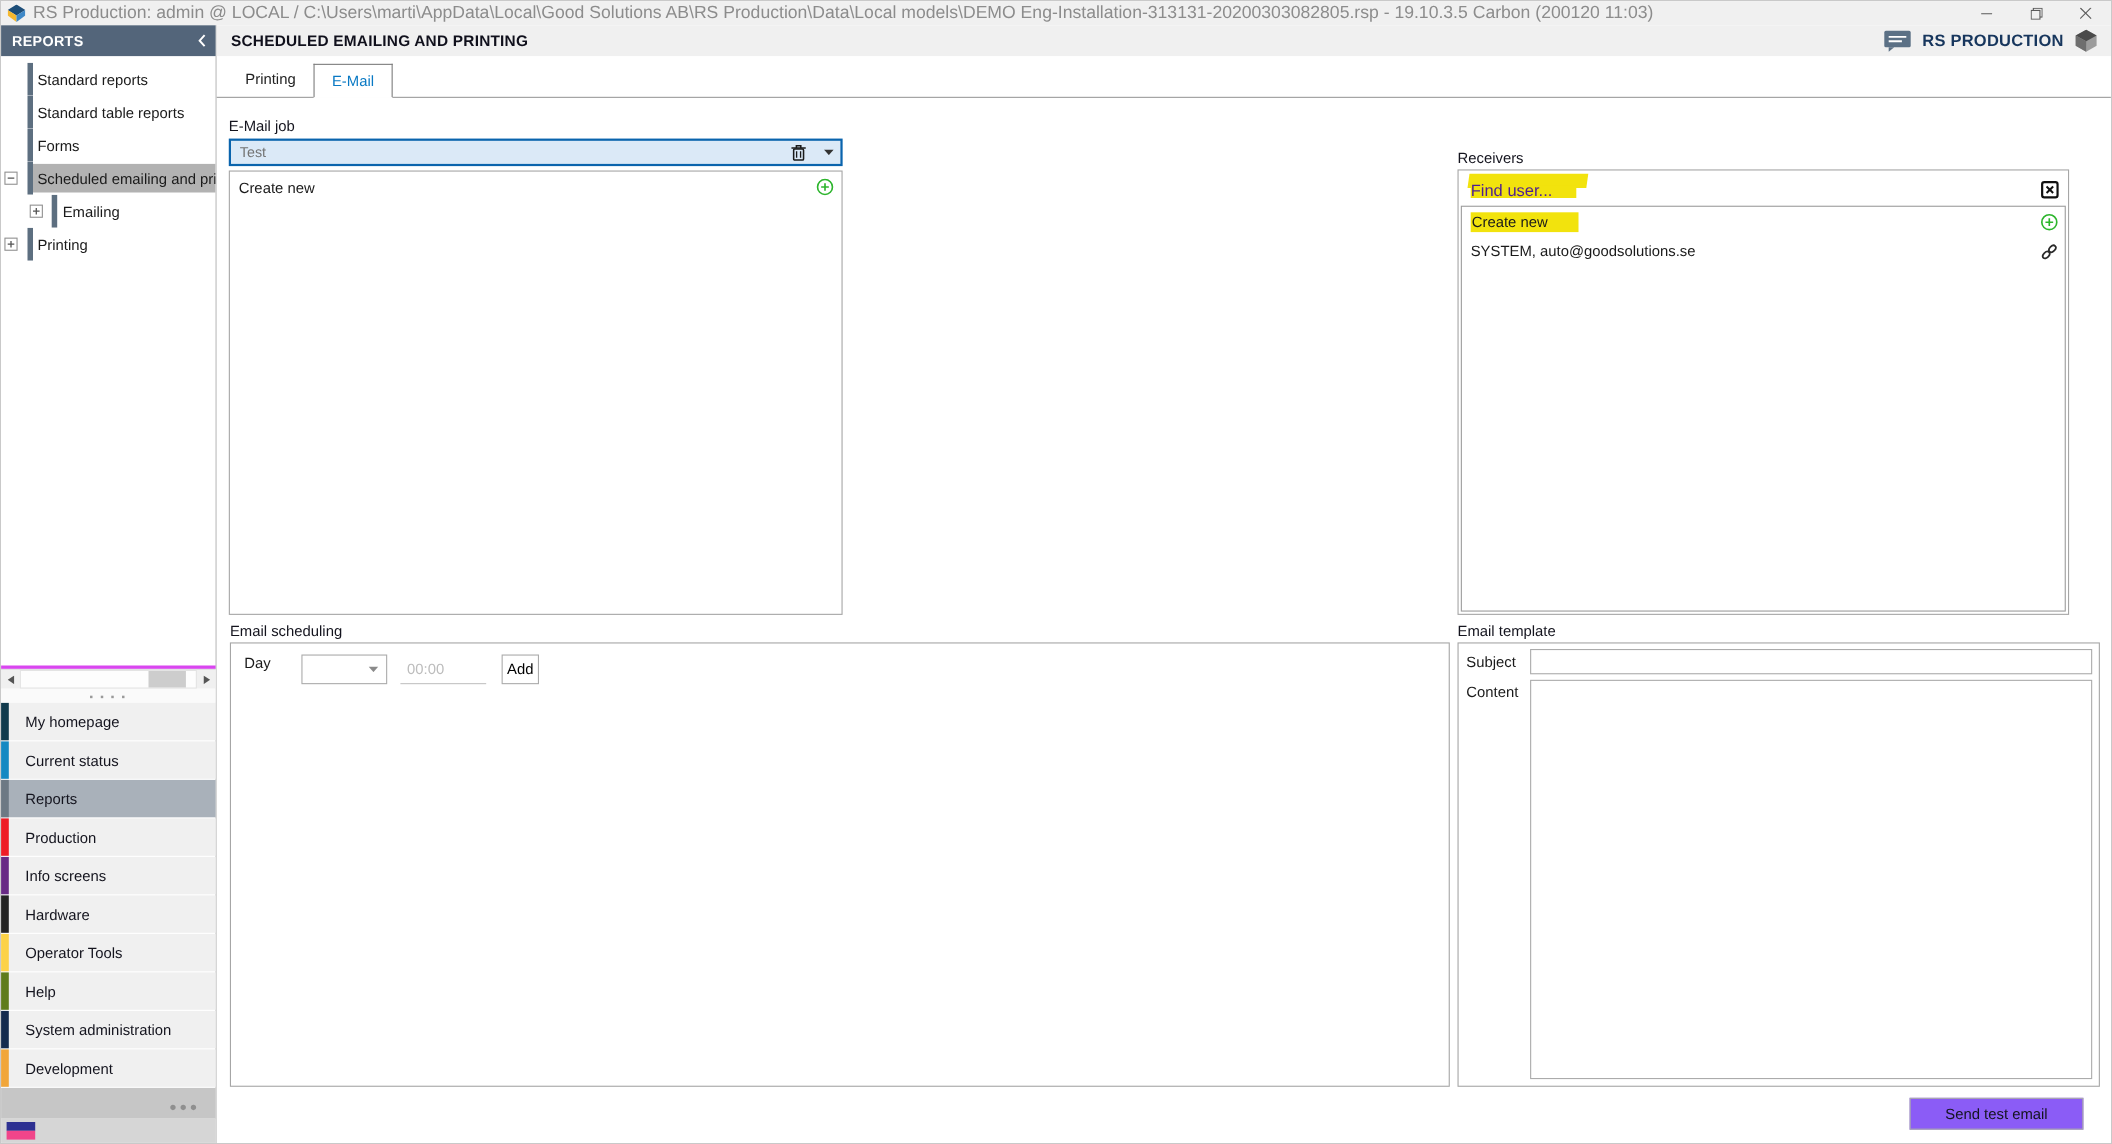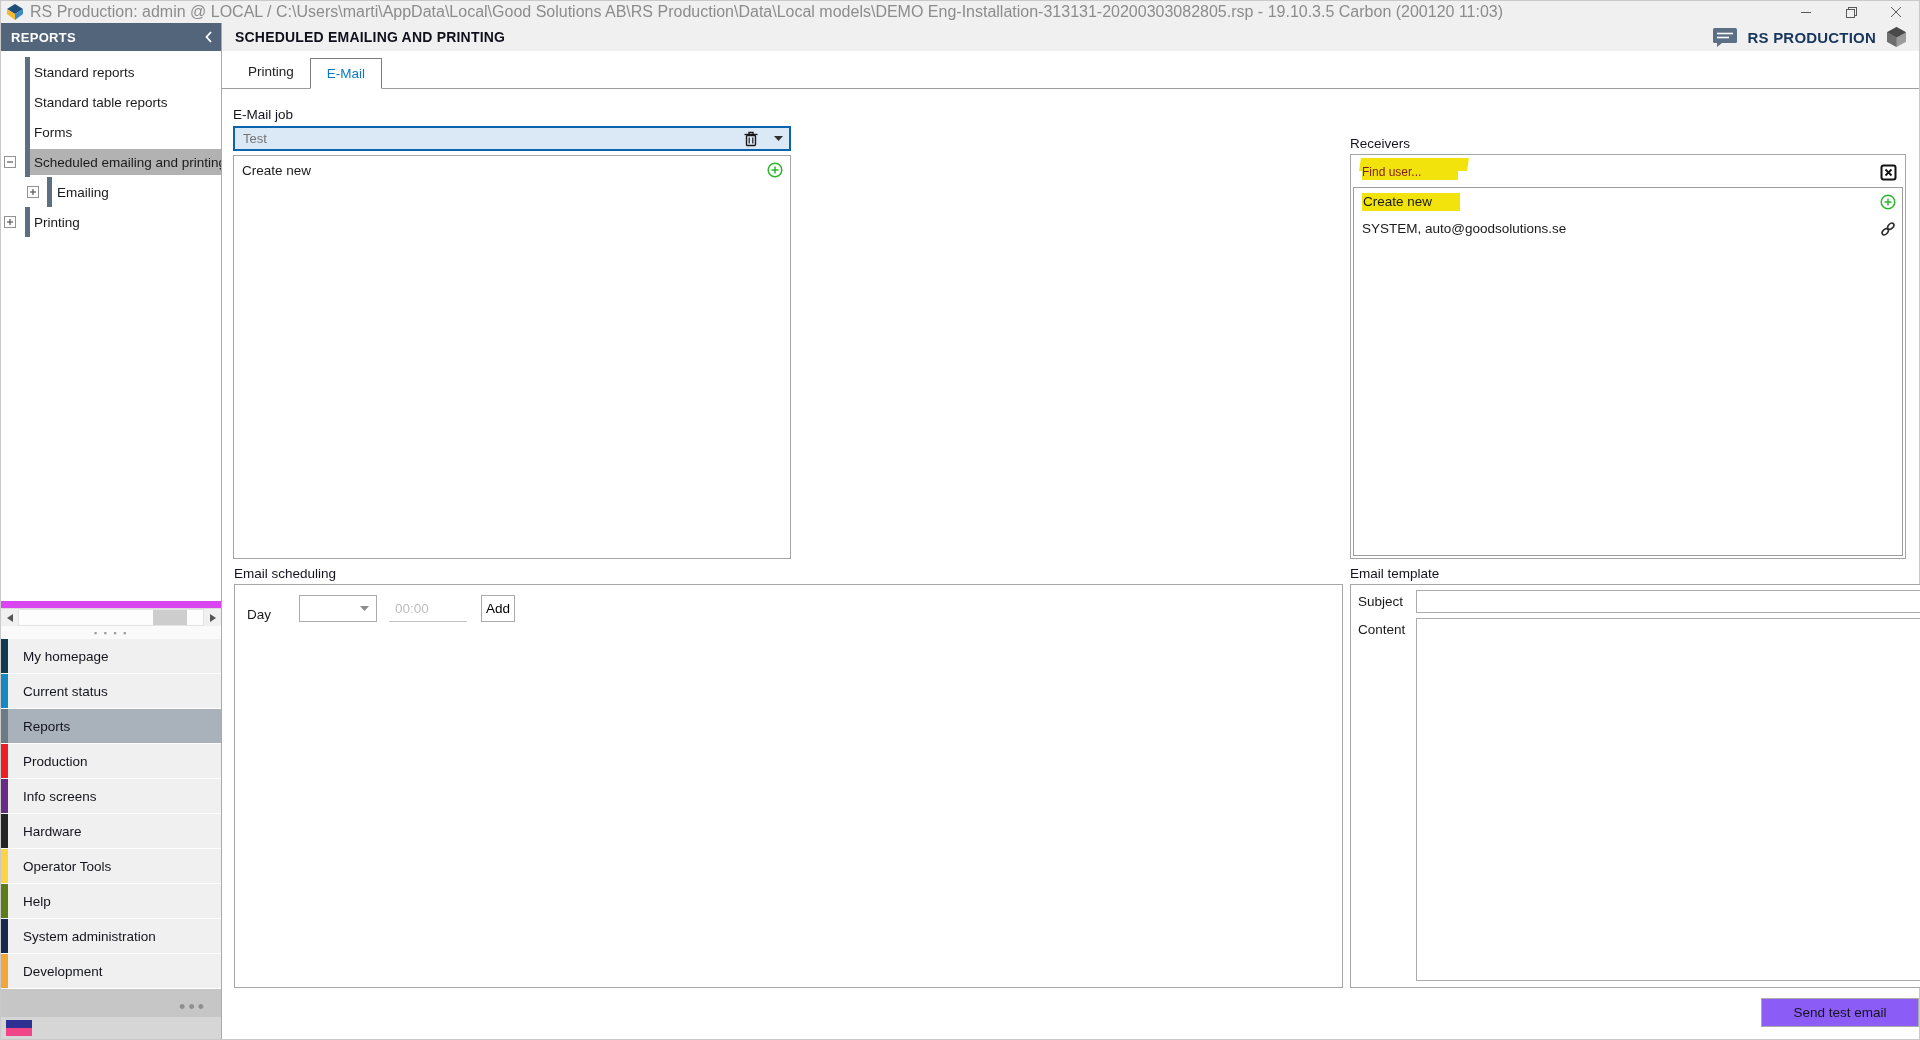--- a/index.html
+++ b/index.html
@@ -15,24 +15,24 @@
   .app-icon { width:16px; height:16px; margin:0 7px 0 6px; flex:0 0 auto; }
   .title-text { font-size:16px; color:#8c8c8c; white-space:nowrap; overflow:hidden; flex:1 1 auto; }
   .win-controls { display:flex; flex:0 0 auto; }
   .win-btn { width:45px; height:22px; display:flex; align-items:center; justify-content:center; }
   .win-btn svg { stroke:#5a5a5a; }
 
   
   .app-body { flex:1 1 auto; display:flex; min-height:0; }
 
   
-  .sidebar { width:221px; flex:0 0 auto; display:flex; flex-direction:column; background:#fff; border-right:1px solid #ababab; }
+  .sidebar { width:196px; flex:0 0 auto; display:flex; flex-direction:column; background:#fff; border-right:1px solid #ababab; }
   .sidebar-header { height:28px; background:#53657a; color:#fff; display:flex; align-items:center; padding:0 8px 0 10px; flex:0 0 auto; }
   .sidebar-header .hdr-label { font-weight:bold; font-size:13px; letter-spacing:.3px; flex:1; }
-  .tree { height:557px; flex:0 0 auto; padding-top:6px; overflow:hidden; position:relative; border-bottom:7px solid #d946ef;text-align:center; }
+  .tree { height:557px; flex:0 0 auto; padding-top:6px; overflow:hidden; position:relative; border-bottom:3px solid #d946ef;text-align:center; }
   .tree-row { height:30px; display:flex; align-items:center; position:relative; white-space:nowrap; overflow:hidden; }
   .tree-bar { position:absolute; top:0; bottom:0; width:5px; background:#5d6f80; }
   .tree-bar.lvl1 { left:24px; } .tree-bar.lvl2 { left:46px; }
   .tree-label { margin-left:33px; font-size:13.5px; }
   .tree-row.lvl2 .tree-label { margin-left:56px; }
   .tree-row.selected .sel-bg { position:absolute; left:29px; right:0; top:2px; bottom:2px; background:#b2b2b2; }
   .tree-label { position:relative; }
   .expander { position:absolute; width:12px; height:12px; border:1px solid #919191; background:#fff; display:flex; align-items:center; justify-content:center; }
   .expander.left0 { left:3px; } .expander.left1 { left:26px; }
   .tree-hscroll { height:18px; flex:0 0 auto; display:flex; border-top:1px solid #dcdcdc; background:#f0f0f0; }
@@ -73,28 +73,28 @@
 
   .panel { position:absolute; border:1px solid #a6a6a6; background:#fff; }
   .job-list { left:11px; top:132px; width:558px; height:404px; }
   .list-row { height:28px; display:flex; align-items:center; padding:0 7px 0 8px; }
   .list-row .row-label { flex:1; font-size:13.5px; }
   .receivers-panel { left:1128px; top:131px; width:556px; height:405px; padding:2px; display:flex; flex-direction:column; }
   .find-row { height:30px; display:flex; align-items:center; padding:0 6px 0 7px; flex:0 0 auto; }
   .find-input { flex:1; position:relative; height:20px; }
   .hl-mark { position:absolute; left:0; top:-4px; width:108px; height:13px; background:#f2e30d; transform:skewX(-8deg); }
   .hl-mark2 { position:absolute; left:2px; top:7px; width:96px; height:11px; background:#f2e30d; }
-  .placeholder-text { position:absolute; left:2px; top:3px; color:#7f1d1d; font-size:12px; }
+  .placeholder-text { position:absolute; left:2px; top:3px; color:#4c1d95; font-size:15px; }
   .receivers-list { flex:1 1 auto; border:1px solid #9c9c9c; overflow:hidden; }
   .recv-row { height:27px; display:flex; align-items:center; padding:0 6px 0 8px; }
   .recv-row .row-label { flex:1; font-size:13.5px; position:relative; }
   .hl-text { background:#f2e30d; padding:1px 28px 2px 1px; }
 
   .sched-panel { left:12px; top:561px; width:1109px; height:404px; padding:10px 0 0 12px; }
-  .sched-row { display:flex; align-items:flex-end; gap:12px; }
+  .sched-row { display:flex; align-items:flex-start; gap:12px; }
   .sched-day-label { font-size:13.5px; }
   .day-select { width:78px; height:27px; border:1px solid #ababab; background:#fff; display:flex; align-items:center; justify-content:flex-end; padding-right:7px; margin-left:16px; }
   .time-input { width:78px; height:27px; border:none; border-bottom:1px solid #c3c3c3; font-family:"Liberation Sans",sans-serif; font-size:13.5px; color:#333; padding:0 6px; outline:none; }
   .time-input::placeholder { color:#bdbdbd; }
   .add-btn { width:34px; height:27px; border:1px solid #ababab; background:#fff; font-family:"Liberation Sans",sans-serif; font-size:13.5px; margin-left:2px; }
 
   .tmpl-panel { left:1128px; top:561px; width:584px; height:404px; padding:5px 6px 7px 7px; }
   .tmpl-row { display:flex; align-items:flex-start; }
   .tmpl-label { width:58px; flex:0 0 auto; font-size:13.5px; padding-top:4px; }
   .subject-input { flex:1; height:23px; border:1px solid #ababab; font-family:"Liberation Sans",sans-serif; font-size:13px; padding:0 5px; outline:none; }

